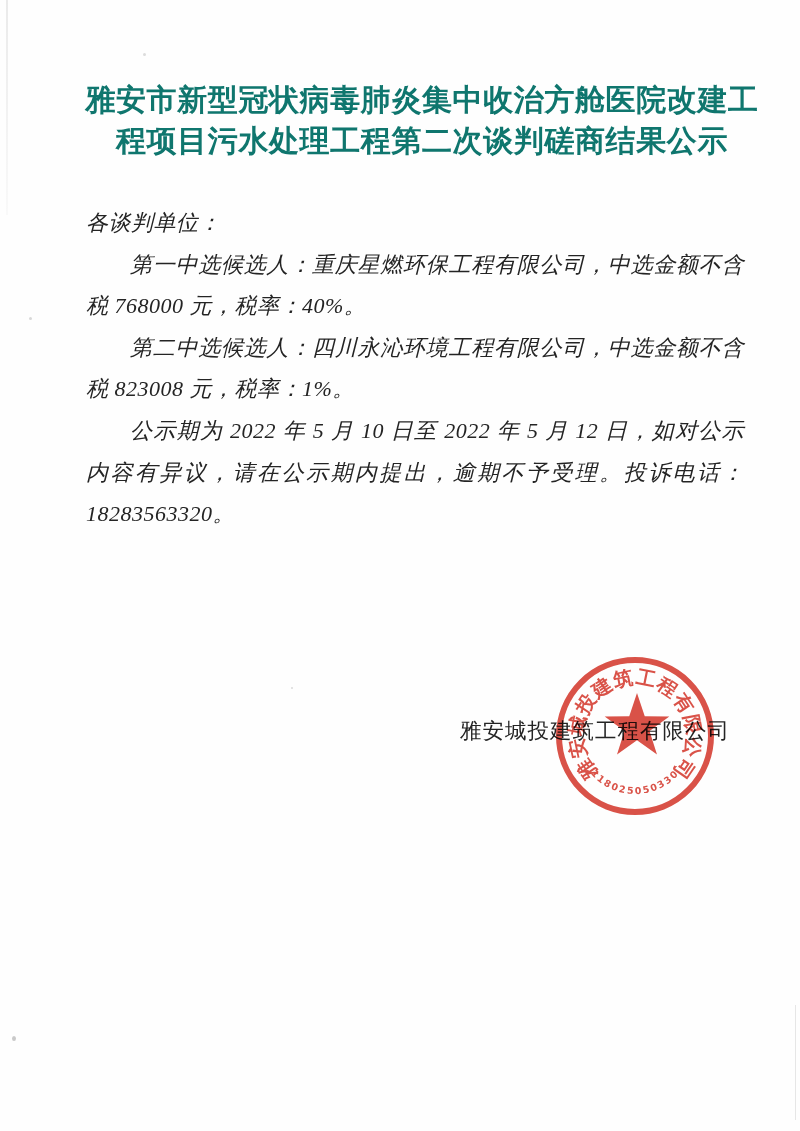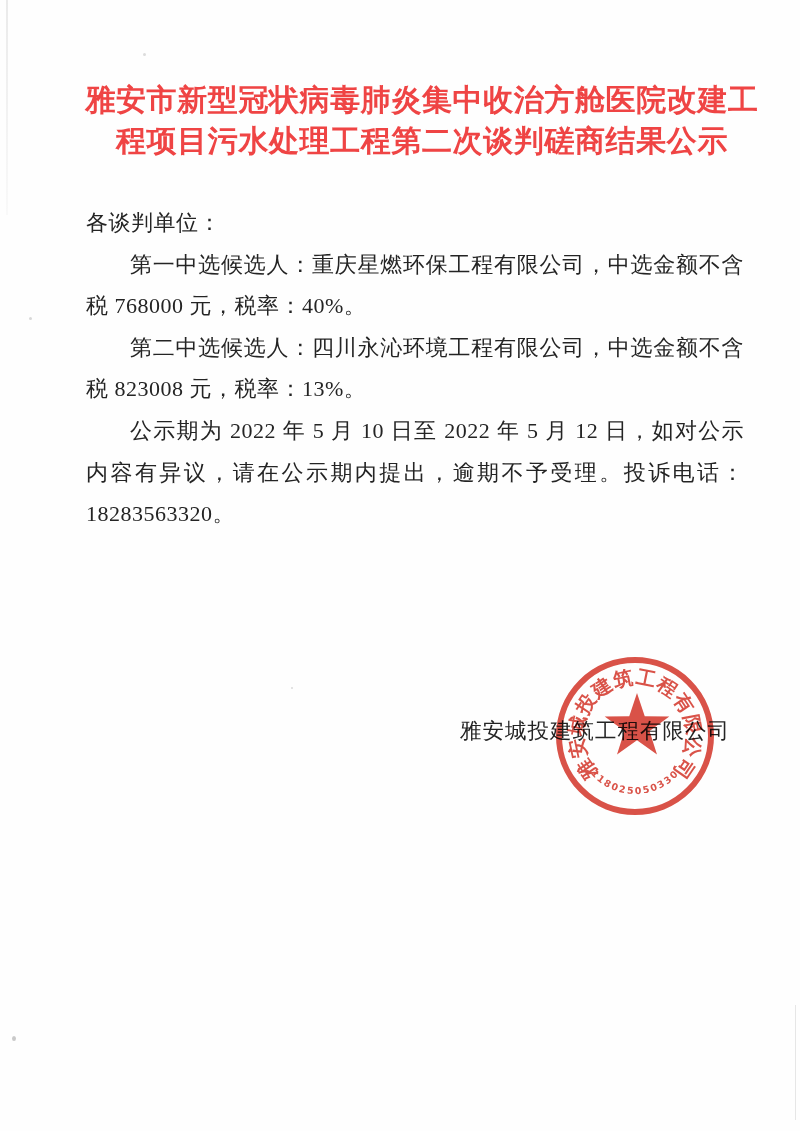--- a/index.html
+++ b/index.html
@@ -42,35 +42,35 @@
   .title {
     position: absolute;
     left: 84px; top: 79px;
     width: 676px;
     text-align: center;
     font-family: "Liberation Sans", "DejaVu Sans", sans-serif;
     font-weight: bold;
     font-size: 30px;
     line-height: 41px;
     letter-spacing: 0.6px;
-    color: #ef4444;
+    color: #0f766e;
     margin: 0;
   }
 
   .content {
     position: absolute;
     left: 86px; top: 202px;
     width: 658px;
     font-size: 22px;
     line-height: 41.6px;
     letter-spacing: 0.5px;
     text-align: justify;
     color: #242424;
   }
-  .content p { margin: 0; }
+  .content p { margin: 0; font-style: italic; }
   .content p.indent { text-indent: 2em; }
 
   .signature {
     position: absolute;
     top: 711px;
     right: 70px;
     text-align: right;
     font-size: 21.5px;
     line-height: 40px;
     letter-spacing: 1px;
@@ -110,21 +110,21 @@
   <div class="speck speck-a"></div>
   <div class="speck speck-b"></div>
   <div class="speck speck-c"></div>
   <div class="speck speck-d"></div>
 
   <h1 class="title">雅安市新型冠状病毒肺炎集中收治方舱医院改建工程项目污水处理工程第二次谈判磋商结果公示</h1>
 
   <div class="content">
     <p>各谈判单位：</p>
     <p class="indent">第一中选候选人：重庆星燃环保工程有限公司，中选金额不含税 768000 元，税率：40%。</p>
-    <p class="indent">第二中选候选人：四川永沁环境工程有限公司，中选金额不含税 823008 元，税率：13%。</p>
+    <p class="indent">第二中选候选人：四川永沁环境工程有限公司，中选金额不含税 823008 元，税率：1%。</p>
     <p class="indent">公示期为 2022 年 5 月 10 日至 2022 年 5 月 12 日，如对公示内容有异议，请在公示期内提出，逾期不予受理。投诉电话：18283563320。</p>
   </div>
 
   <div class="signature">
     <div>雅安城投建筑工程有限公司</div>
   </div>
 
   <div class="seal">
     <svg viewBox="-102 -102 204 204" width="204" height="204" xmlns="http://www.w3.org/2000/svg">
       <defs>

